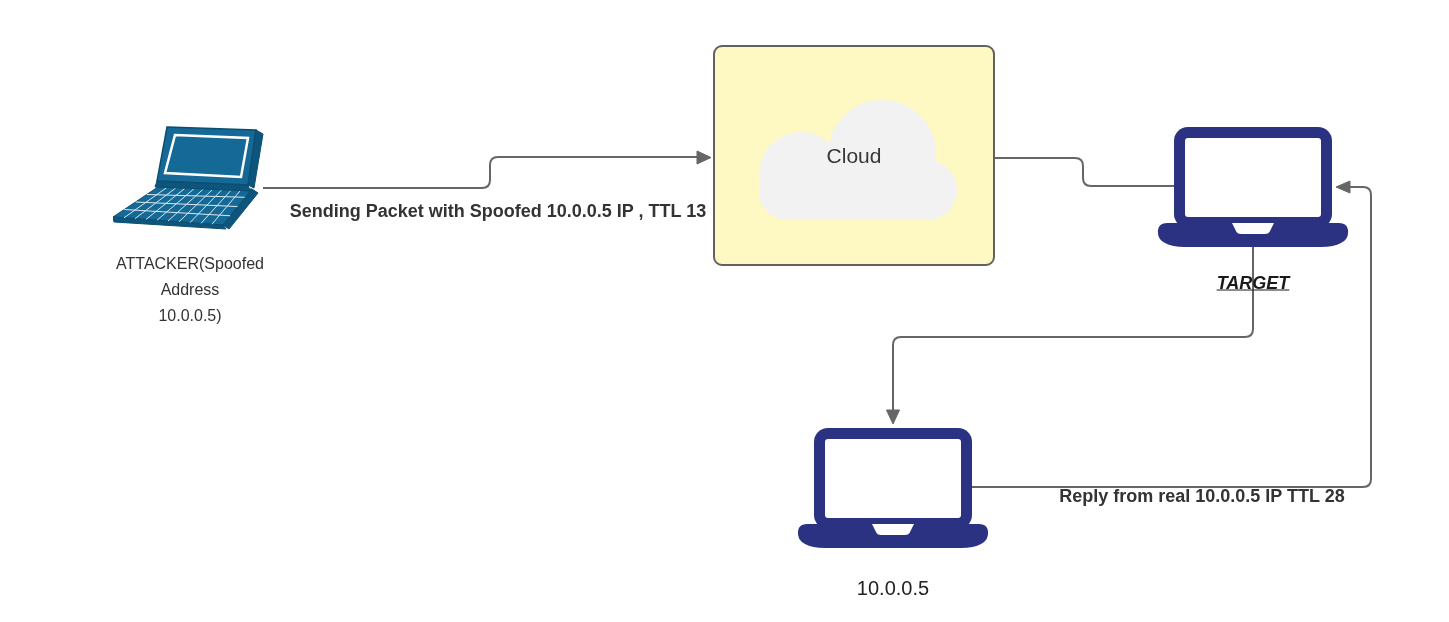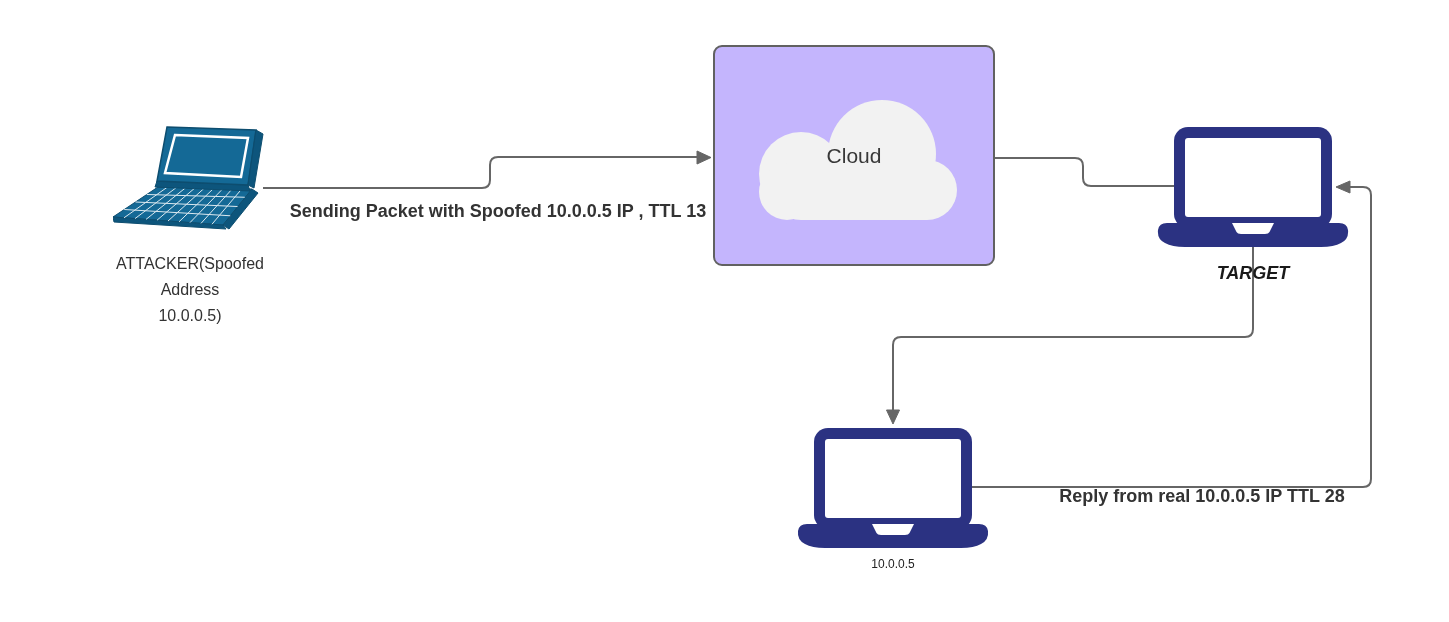--- a/index.html
+++ b/index.html
@@ -14,25 +14,25 @@
     position:absolute; left:0; top:0; width:1449px; height:622px; z-index:1;
   }
   .node { position:absolute; z-index:2; }
   .label {
     position:absolute; z-index:3;
     color:#333333;
     white-space:nowrap;
     transform:translate(-50%,-50%);
   }
   .edge-label { font-weight:bold; font-size:18px;margin-top:9px; }
-  .node-label { font-size:12px; }
+  .node-label { font-size:20px;margin-top:24px; }
   .cloud-box {
     position:absolute; left:713px; top:45px;
     width:278px; height:217px;
-    background:#c4b5fd;
+    background:#fef9c3;
     border:2px solid #616161;
     border-radius:9px;
     z-index:2;
   }
   .cloud-shape { position:absolute; left:42px; top:53px; width:202px; height:120px; }
   .cloud-box .label { z-index:3; }
   #attacker-label {
     position:absolute; left:60px; top:251px; width:260px;
     text-align:center; font-size:16px; line-height:26px;
     color:#333333; z-index:3;
@@ -115,21 +115,21 @@
   </div>
 
   <div class="node" style="left:1157px; top:127px; width:192px; height:120px;">
     <svg viewBox="0 0 192 120" width="192" height="120">
       <rect x="17" y="0" width="158" height="101" rx="14" fill="#2b3282"></rect>
       <rect x="28" y="11" width="136" height="79" rx="3" fill="#ffffff"></rect>
       <path d="M10,96 H182 Q190,96 191,103 Q192,112 184,116 Q177,120 164,120 H28 Q15,120 8,116 Q0,112 1,103 Q2,96 10,96 Z" fill="#2b3282"></path>
       <path d="M75,96 H117 L112.5,105 Q111.5,107 108,107 H84 Q80.5,107 79.5,105 Z" fill="#ffffff"></path>
     </svg>
   </div>
-  <div id="target-label" class="label" style="left:1253px; top:273px;">TARGET</div>
+  <div id="target-label" class="label" style="left:1253px; top:283px;text-decoration:underline;">TARGET</div>
 
   <div class="node" style="left:797px; top:428px; width:192px; height:120px;">
     <svg viewBox="0 0 192 120" width="192" height="120">
       <rect x="17" y="0" width="158" height="101" rx="14" fill="#2b3282"></rect>
       <rect x="28" y="11" width="136" height="79" rx="3" fill="#ffffff"></rect>
       <path d="M10,96 H182 Q190,96 191,103 Q192,112 184,116 Q177,120 164,120 H28 Q15,120 8,116 Q0,112 1,103 Q2,96 10,96 Z" fill="#2b3282"></path>
       <path d="M75,96 H117 L112.5,105 Q111.5,107 108,107 H84 Q80.5,107 79.5,105 Z" fill="#ffffff"></path>
     </svg>
   </div>
   <div class="label node-label" style="left:893px; top:564px; color:#222222;">10.0.0.5</div>

